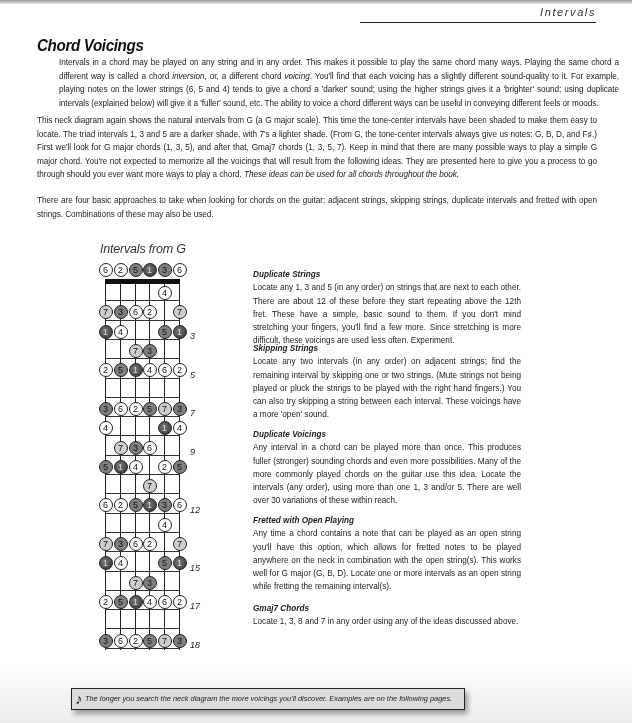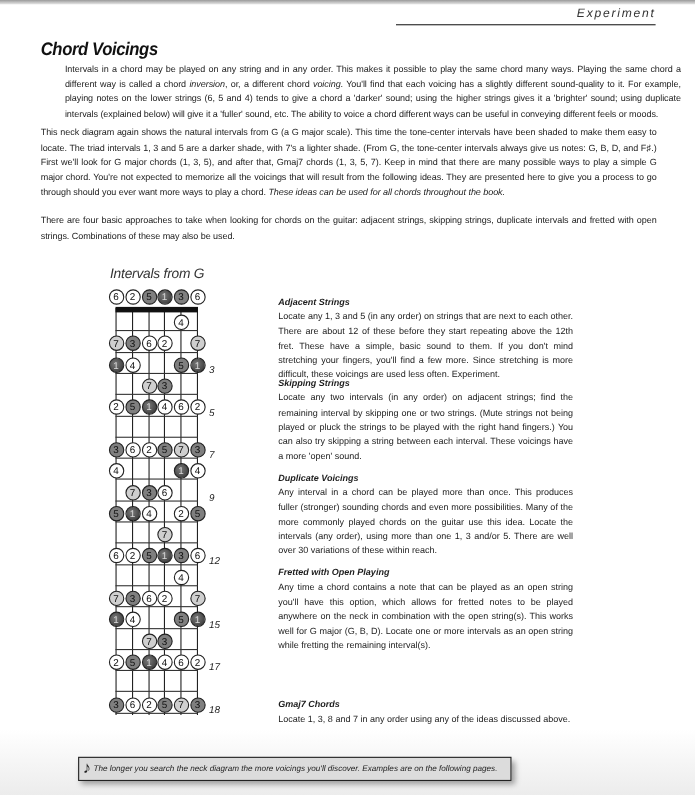--- a/index.html
+++ b/index.html
@@ -34,35 +34,35 @@
     border:1px solid #222; border-radius:50%; background:#fff;
     font-size:9px; line-height:12px; text-align:center; color:#111; }
   .dot.root { background:radial-gradient(circle at 40% 40%, #7a7a7a, #2e2e2e); color:#d8d8d8; }
   .dot.triad { background:#7f7f7f; color:#111; }
   .dot.seventh { background:#cfcfcf; color:#111; }
   .fretnum { position:absolute; left:96px; font-size:9px; font-style:italic; color:#222; margin-top:-6px; }
 
   .section { position:absolute; left:253px; width:268px; font-size:8.2px; line-height:13.3px;
     text-align:justify; color:#1c1c1c; }
   .section .h { font-weight:bold; font-style:italic; }
-  .s1 { top:268px; } .s2 { top:342px; } .s3 { top:428px; } .s4 { top:514px; } .s5 { top:634px; }
+  .s1 { top:268px; } .s2 { top:342px; } .s3 { top:428px; } .s4 { top:514px; } .s5 { top:602px; }
 
   .tip { position:absolute; left:71px; top:688px; width:392px; height:20px;
     background:#dcdcdc; border:1px solid #222; box-shadow:3px 4px 5px rgba(0,0,0,0.35);
     font-size:7.4px; font-style:italic; line-height:20px; color:#222; white-space:nowrap; }
   .tip .note-icon { display:inline-block; width:12px; text-align:center; font-size:15px;
     font-style:normal; vertical-align:top; margin-left:1px; line-height:20px; }
 </style>
 </head>
 <body>
 
 <div class="topshade"></div>
 <div class="bottomshade"></div>
 
-<div class="running-head">Experiment</div>
+<div class="running-head">Intervals</div>
 
 <div class="title">Chord Voicings</div>
 
 <div class="para p1"><span>Intervals in a chord may be played on any string and in any order. This makes it possible to play the same chord many ways. Playing the same chord a different way is called a chord </span><i>inversion</i><span>, or, a different chord </span><i>voicing</i><span>. You'll find that each voicing has a slightly different sound-quality to it. For example, playing notes on the lower strings (6, 5 and 4) tends to give a chord a 'darker' sound; using the higher strings gives it a 'brighter' sound; using duplicate intervals (explained below) will give it a 'fuller' sound, etc. The ability to voice a chord different ways can be useful in conveying different feels or moods.</span></div>
 
 <div class="para p2"><span>This neck diagram again shows the natural intervals from G (a G major scale). This time the tone-center intervals have been shaded to make them easy to locate. The triad intervals 1, 3 and 5 are a darker shade, with 7's a lighter shade. (From G, the tone-center intervals always give us notes: G, B, D, and F♯.) First we'll look for G major chords (1, 3, 5), and after that, Gmaj7 chords (1, 3, 5, 7). Keep in mind that there are many possible ways to play a simple G major chord. You're not expected to memorize all the voicings that will result from the following ideas. They are presented here to give you a process to go through should you ever want more ways to play a chord. </span><i>These ideas can be used for all chords throughout the book.</i></div>
 
 <div class="para p3">There are four basic approaches to take when looking for chords on the guitar: adjacent strings, skipping strings, duplicate intervals and fretted with open strings. Combinations of these may also be used.</div>
 
 <div class="diagram-title">Intervals from G</div>
@@ -170,21 +170,21 @@
     <div class="fretnum" style="top: 115.85px;">5</div>
     <div class="fretnum" style="top: 154.45px;">7</div>
     <div class="fretnum" style="top: 193.05px;">9</div>
     <div class="fretnum" style="top: 250.95px;">12</div>
     <div class="fretnum" style="top: 308.85px;">15</div>
     <div class="fretnum" style="top: 347.45px;">17</div>
     <div class="fretnum" style="top: 386.05px;">18</div>
   </div>
 
 <div class="section s1">
-  <div class="h">Adjacent Strings</div>
+  <div class="h">Duplicate Strings</div>
   <div>Locate any 1, 3 and 5 (in any order) on strings that are next to each other. There are about 12 of these before they start repeating above the 12th fret. These have a simple, basic sound to them. If you don't mind stretching your fingers, you'll find a few more. Since stretching is more difficult, these voicings are used less often. Experiment.</div>
 </div>
 <div class="section s2">
   <div class="h">Skipping Strings</div>
   <div>Locate any two intervals (in any order) on adjacent strings; find the remaining interval by skipping one or two strings. (Mute strings not being played or pluck the strings to be played with the right hand fingers.) You can also try skipping a string between each interval. These voicings have a more 'open' sound.</div>
 </div>
 <div class="section s3">
   <div class="h">Duplicate Voicings</div>
   <div>Any interval in a chord can be played more than once. This produces fuller (stronger) sounding chords and even more possibilities. Many of the more commonly played chords on the guitar use this idea. Locate the intervals (any order), using more than one 1, 3 and/or 5. There are well over 30 variations of these within reach.</div>
 </div>

